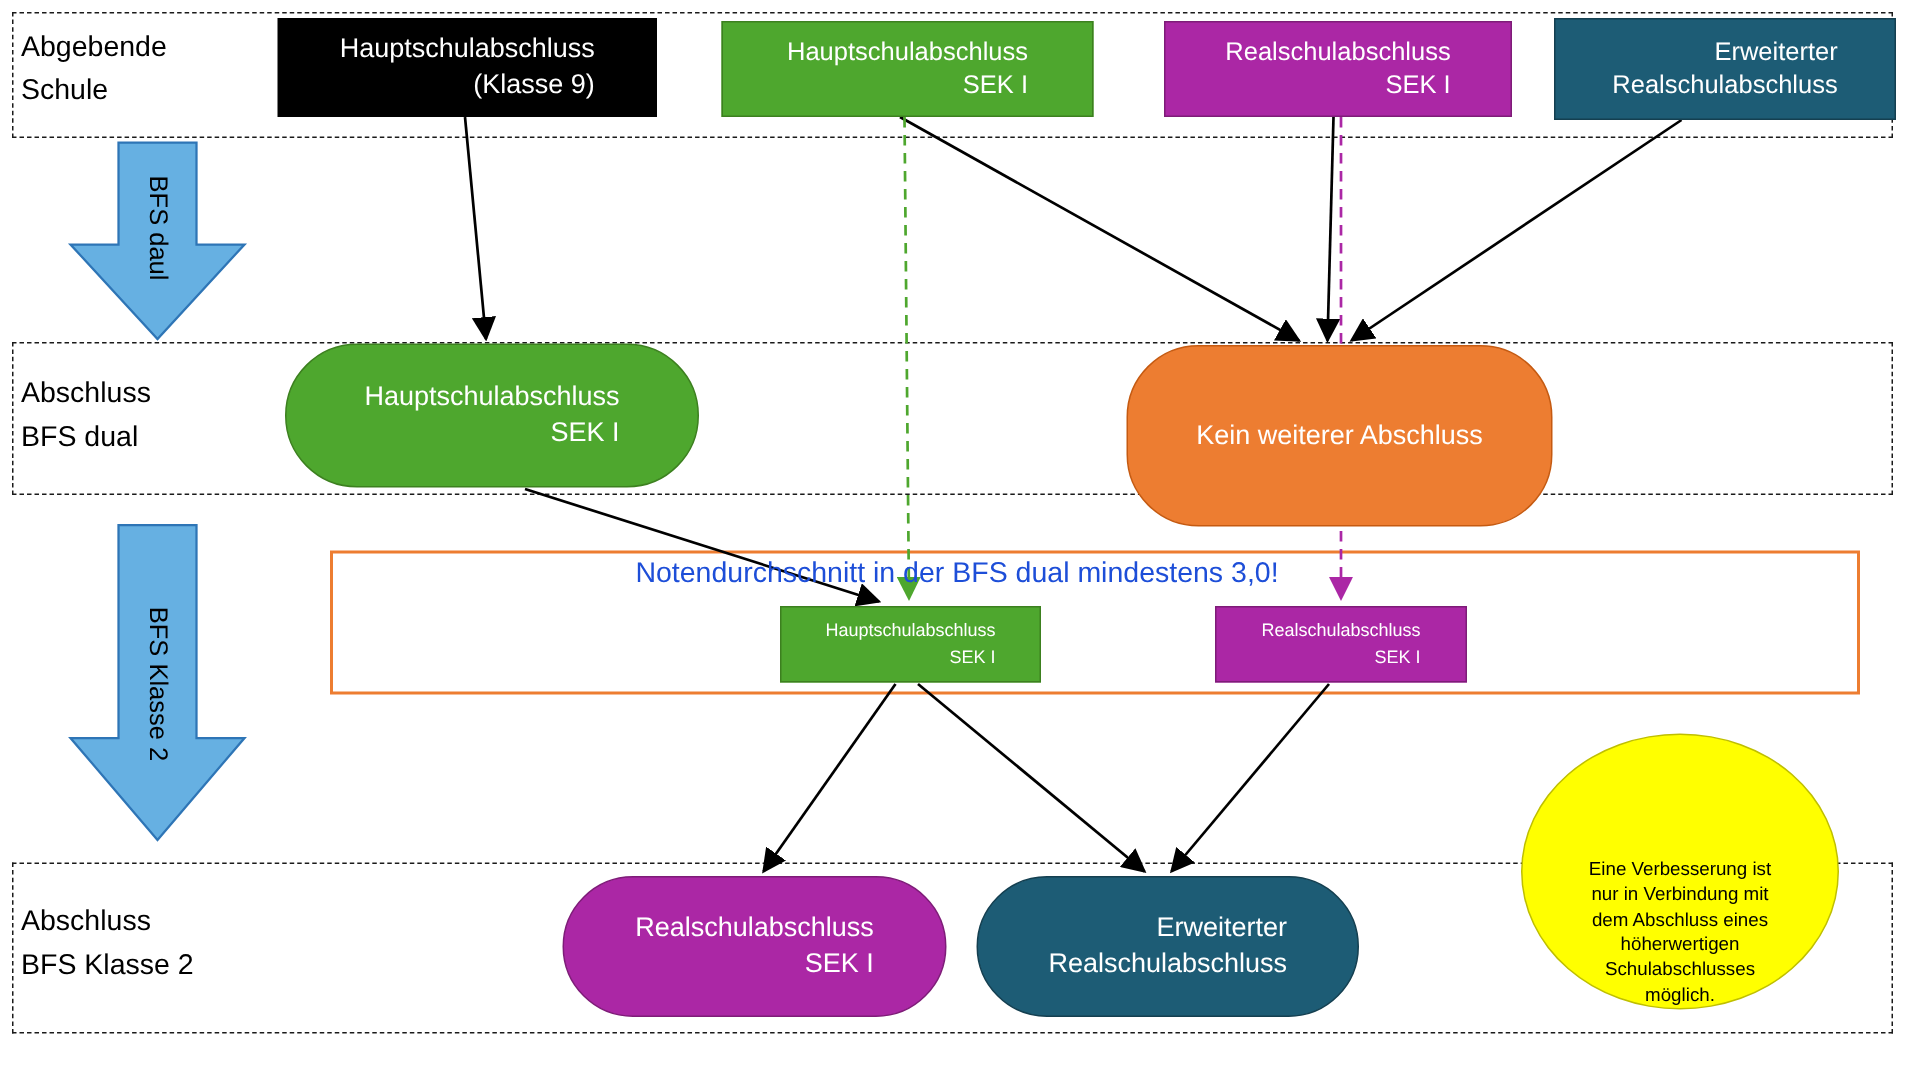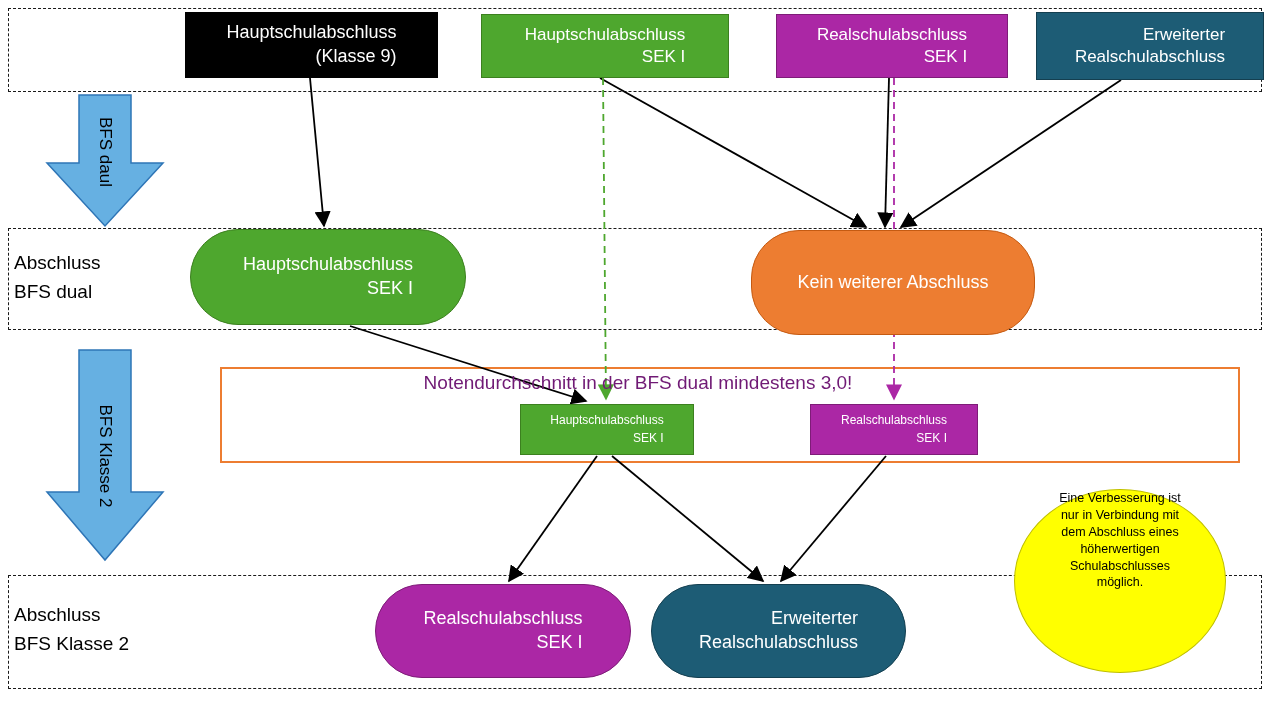--- a/index.html
+++ b/index.html
@@ -26,25 +26,25 @@
   .box-magenta { background: #AB27A5; border: 1px solid #7E1C78; }
   .box-teal    { background: #1D5C75; border: 1px solid #143F50; }
   .pill-green  { background: #4EA72E; border: 1px solid #3C801F; }
   .pill-orange { background: #ED7D31; border: 1px solid #C55A11; }
   .pill-magenta{ background: #AB27A5; border: 1px solid #7E1C78; }
   .pill-teal   { background: #1D5C75; border: 1px solid #143F50; }
 
   #grade-outline { position: absolute; left: 220px; top: 367px; width: 1020px; height: 96px;
                    border: 2px solid #ED7D31; background: transparent; z-index: 0; }
   #grade-title { position: absolute; left: 220px; top: 372px; width: 836px; z-index: 2;
-                 text-align: center; color: #701a75; font-size: 19px; }
+                 text-align: center; color: #1d4ed8; font-size: 19px; }
 
   #note-ellipse { position: absolute; left: 1014px; top: 489px; width: 212px; height: 184px;
                   background: #FFFF00; border: 1.5px solid #BFBF00; border-radius: 50%;
-                  z-index: 2; display: flex; align-items: flex-start; justify-content: center; }
+                  z-index: 2; display: flex; align-items: flex-end; justify-content: center; }
   #note-text { width: 126px; text-align: center; font-size: 12.5px; line-height: 1.35; color: #000; }
 
   .block-arrow-label { position: absolute; z-index: 2; font-size: 17px; color: #000;
                        text-align: center; transform: rotate(90deg); transform-origin: center; }
 </style>
 </head>
 <body>
 
 <div id="canvas">
 
@@ -79,37 +79,39 @@
     <line x1="612" y1="456" x2="763" y2="581" stroke="#000" stroke-width="1.8" marker-end="url(#mBlack)"></line>
     <line x1="886" y1="456" x2="781" y2="581" stroke="#000" stroke-width="1.8" marker-end="url(#mBlack)"></line>
 
     <line x1="603" y1="78" x2="606" y2="399" stroke="#4EA72E" stroke-width="1.8" stroke-dasharray="7 5" marker-end="url(#mGreen)"></line>
     <line x1="894" y1="78" x2="894" y2="399" stroke="#AB27A5" stroke-width="1.8" stroke-dasharray="7 5" marker-end="url(#mMagenta)"></line>
   </svg>
 
   <div class="block-arrow-label" style="left:35px; top:142px; width:140px;">BFS daul</div>
   <div class="block-arrow-label" style="left:40px; top:446px; width:130px;">BFS Klasse 2</div>
 
+  <div class="side-label" style="left:14px; top:18px; width:130px;">Abgebende
+Schule</div>
   <div class="side-label" style="left:14px; top:249px; width:140px;">Abschluss
 BFS dual</div>
   <div class="side-label" style="left:14px; top:601px; width:150px;">Abschluss
 BFS Klasse 2</div>
 
   <div class="box box-black" style="left:185px; top:12px; width:253px; height:66px; padding:0 14px;">Hauptschulabschluss
 (Klasse 9)</div>
   <div class="box box-green" style="left:481px; top:14px; width:248px; height:64px; padding:0 24px;">Hauptschulabschluss
 SEK I</div>
   <div class="box box-magenta" style="left:776px; top:14px; width:232px; height:64px; padding:0 24px;">Realschulabschluss
 SEK I</div>
   <div class="box box-teal" style="left:1036px; top:12px; width:228px; height:68px; padding:0 10px;">Erweiterter
 Realschulabschluss</div>
 
   <div class="pill pill-green" style="left:190px; top:229px; width:276px; height:96px; padding:0 30px;">Hauptschulabschluss
 SEK I</div>
-  <div class="pill pill-orange" style="left:751px; top:230px; width:284px; height:105px; padding:0 20px;">Kein weiterer Abschluss</div>
+  <div class="pill pill-orange" style="left:751px; top:230px; width:284px; height:121px; padding:0 20px;">Kein weiterer Abschluss</div>
 
   <div id="grade-title">Notendurchschnitt in der BFS dual mindestens 3,0!</div>
   <div class="small-box box-green" style="left:520px; top:404px; width:174px; height:51px;">Hauptschulabschluss
 SEK I</div>
   <div class="small-box box-magenta" style="left:810px; top:404px; width:168px; height:51px;">Realschulabschluss
 SEK I</div>
 
   <div class="pill pill-magenta" style="left:375px; top:584px; width:256px; height:94px; padding:0 28px;">Realschulabschluss
 SEK I</div>
   <div class="pill pill-teal" style="left:651px; top:584px; width:255px; height:94px; padding:0 20px;">Erweiterter

